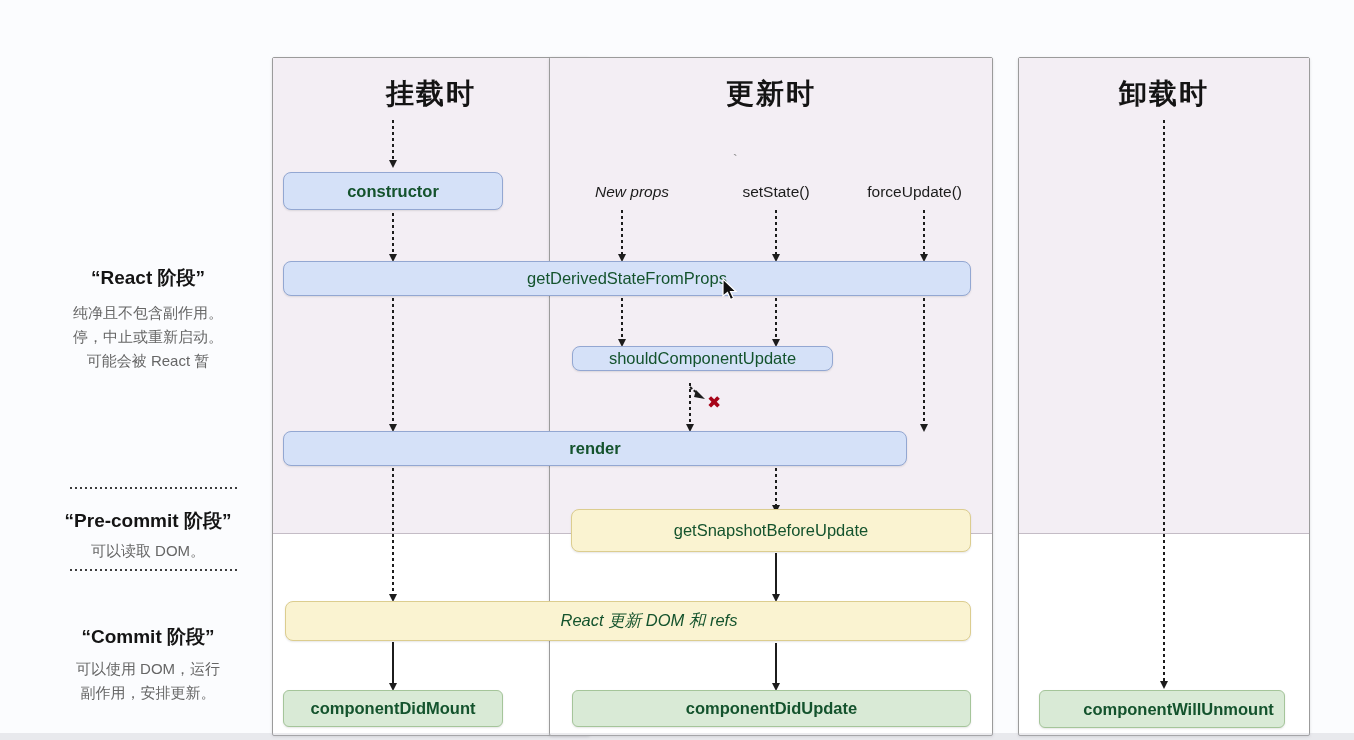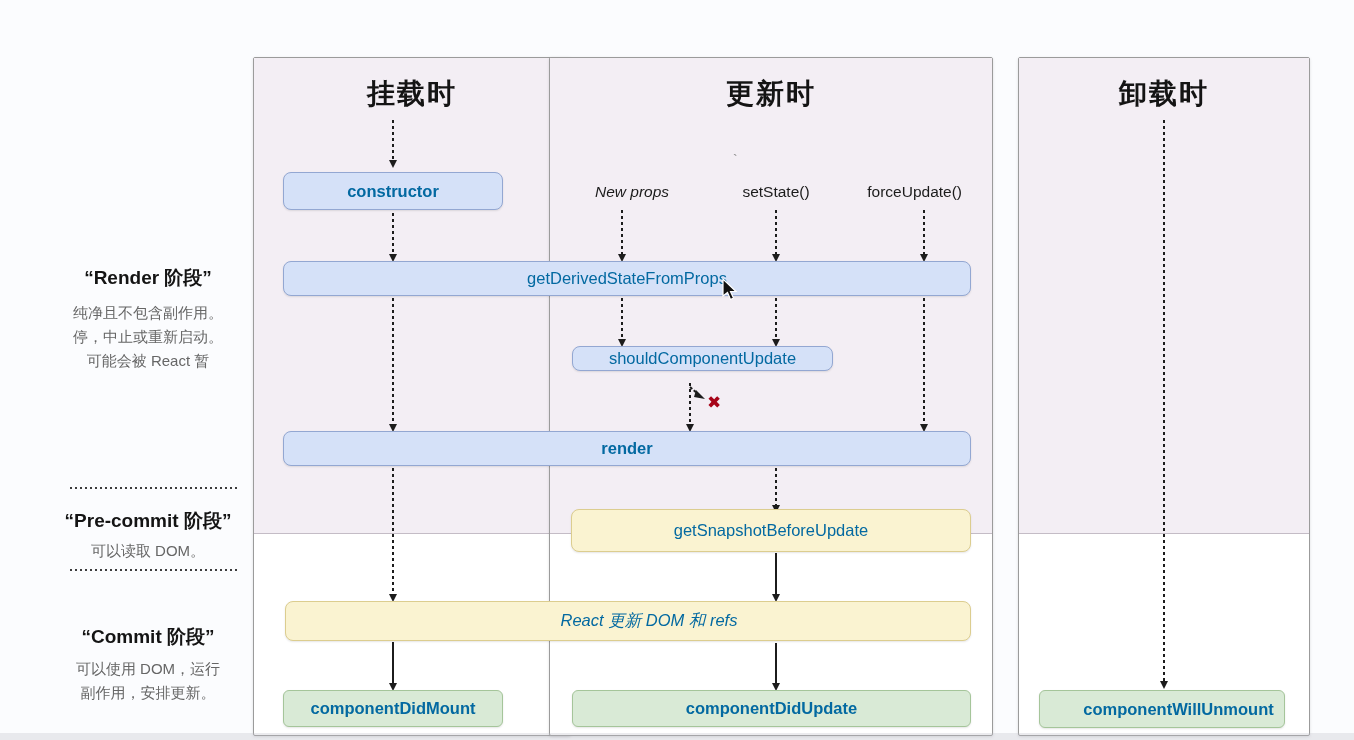--- a/index.html
+++ b/index.html
@@ -21,21 +21,21 @@
     background:#f3eef4; border-bottom:1px solid #c4bcc6;
   }
   .panel-title {
     position:absolute; left:0; right:0; top:17px; text-align:center;
     font-size:28px; font-weight:700; color:#141414; letter-spacing:2px;
   }
 
   
   .lbox {
     position:absolute; z-index:3; display:flex; align-items:center; justify-content:center;
-    font-size:16.5px; color:#0369a1; border-radius:8px;
+    font-size:16.5px; color:#14532d; border-radius:8px;
     box-shadow:0 1px 2px rgba(0,0,0,.10);
   }
   .lbox.blue   { background:#d5e1f8; border:1px solid #93a7d2; }
   .lbox.yellow { background:#faf3d1; border:1px solid #dccd8f; }
   .lbox.green  { background:#d9ead6; border:1px solid #a5c59a; border-radius:6px; }
   .lbox.bold   { font-weight:700; }
   .lbox.italic { font-style:italic;padding-left:42px; }
 
   
   .trigger {
@@ -71,21 +71,21 @@
   .bottom-strip {
     position:absolute; left:0; right:0; bottom:0; height:7px;
     background:rgba(190,190,198,.30); z-index:6;
   }
 </style>
 </head>
 <body>
 
 <div class="stage">
 
-  <div class="panel" style="left:253px; width:318px;">
+  <div class="panel" style="left:272px; width:318px;">
     <div class="phase-bg"></div>
     <div class="panel-title">挂载时</div>
   </div>
 
   <div class="panel" style="left:549px; width:444px;">
     <div class="phase-bg"></div>
     <div class="panel-title">更新时</div>
   </div>
 
   <div class="panel" style="left:1018px; width:292px;">
@@ -124,34 +124,34 @@
   <div class="varrow solid" style="left:775px; top:643px; height:40px;"></div>
 
   <div class="varrow dashed" style="left:1163px; top:120px; height:561px;"></div>
 
   <div class="lbox blue bold" style="left:283px; top:172px; width:220px; height:38px;">constructor</div>
 
   <div class="lbox blue" style="left:283px; top:261px; width:688px; height:35px;">getDerivedStateFromProps</div>
 
   <div class="lbox blue" style="left:572px; top:346px; width:261px; height:25px;">shouldComponentUpdate</div>
 
-  <div class="lbox blue bold" style="left:283px; top:431px; width:688px; height:35px;">render</div>
+  <div class="lbox blue bold" style="left:283px; top:431px; width:624px; height:35px;">render</div>
 
   <div class="lbox yellow" style="left:571px; top:509px; width:400px; height:43px;">getSnapshotBeforeUpdate</div>
 
   <div class="lbox yellow italic" style="left:285px; top:601px; width:686px; height:40px;">React 更新 DOM 和 refs</div>
 
   <div class="lbox green bold" style="left:283px; top:690px; width:220px; height:37px;">componentDidMount</div>
 
   <div class="lbox green bold" style="left:572px; top:690px; width:399px; height:37px;">componentDidUpdate</div>
 
   <div class="lbox green bold" style="left:1039px; top:690px; width:246px; height:38px;padding-left:33px;">componentWillUnmount</div>
 
   <div class="side-note" style="top:265px;">
-    <div class="nt">“Render 阶段”</div>
+    <div class="nt">“React 阶段”</div>
     <div class="nl" style="margin-top:10px;">纯净且不包含副作用。</div>
     <div class="nl">停，中止或重新启动。</div>
     <div class="nl">可能会被 React 暂</div>
   </div>
 
   <div class="dotted-div" style="top:487px;"></div>
 
   <div class="side-note" style="top:508px;">
     <div class="nt">“Pre-commit 阶段”</div>
     <div class="nl" style="margin-top:5px;">可以读取 DOM。</div>

